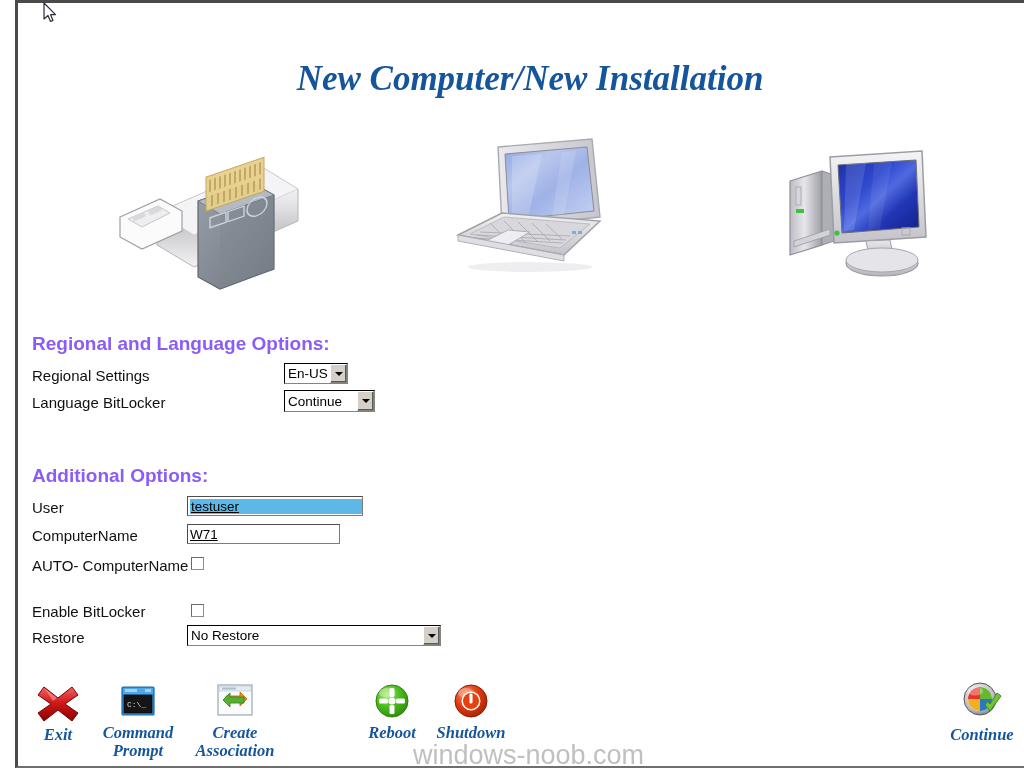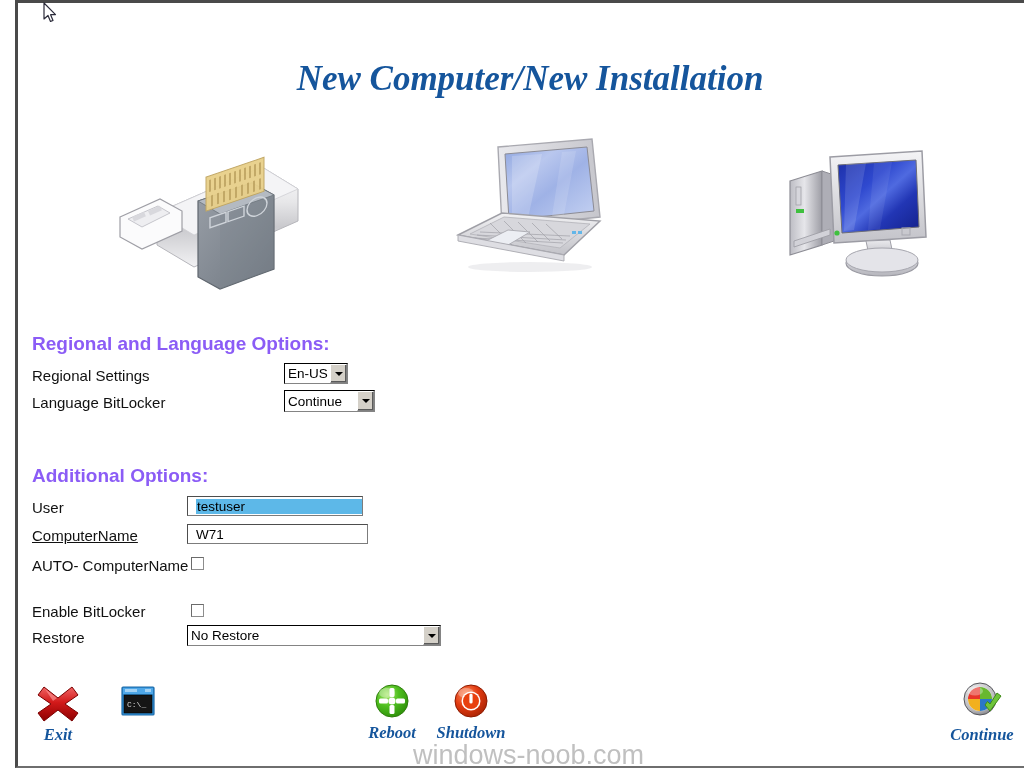--- a/index.html
+++ b/index.html
@@ -123,23 +123,24 @@
     position: absolute;
     box-sizing: border-box;
     background: #ffffff;
     border: 1px solid #7c7c7c;
     border-top-color: #4d4d4d;
     border-left-color: #4d4d4d;
     font-size: 13.5px;
     color: #000000;
     display: flex;
     align-items: center;
-    padding-left: 8px;
+    padding-left: 2px;
     overflow: hidden;
     white-space: nowrap;
+    text-decoration: underline;
   }
   .win-input .sel-highlight {
     background: #5db8e8;
     color: #000000;
     display: block;
     width: 100%;
     padding-left: 1px;
   }
 
   
@@ -363,22 +364,22 @@
     </span>
   </div>
 
   <div class="section-heading" id="heading-additional">Additional Options:</div>
 
   <div class="field-label" style="left:14px; top:496px;">User</div>
   <div class="win-input" style="left:169px; top:493px; width:176px; height:20px;">
     <span class="sel-highlight">testuser</span>
   </div>
 
-  <div class="field-label" style="left:14px; top:524px;text-decoration:underline;">ComputerName</div>
-  <div class="win-input" style="left:169px; top:521px; width:181px; height:20px;">
+  <div class="field-label" style="left:14px; top:524px;">ComputerName</div>
+  <div class="win-input" style="left:169px; top:521px; width:153px; height:20px;">
     <span>W71</span>
   </div>
 
   <div class="field-label" style="left:14px; top:550px; line-height:25px;">AUTO-
 ComputerName</div>
   <div class="win-check" style="left:173px; top:554px;"></div>
 
   <div class="field-label" style="left:14px; top:600px;">Enable  BitLocker</div>
   <div class="win-check" style="left:173px; top:601px;"></div>
 
@@ -407,22 +408,35 @@
 
   <div class="tool-item" style="left:73px; top:678px; width:94px;">
     <svg class="tool-icon" width="40" height="40" viewBox="0 0 40 40">
       <rect x="4" y="6" width="32" height="28" rx="1" fill="#2f8fd6" stroke="#1d6aa8" stroke-width="1.2"></rect>
       <rect x="5" y="7" width="30" height="6" fill="#4ea7e8"></rect>
       <rect x="6" y="14" width="28" height="18" fill="#151515" stroke="#000" stroke-width="0.6"></rect>
       <text x="9" y="26" font-family="Liberation Mono, monospace" font-size="8" fill="#d9d9d9">C:\_</text>
       <rect x="7" y="8" width="12" height="3" fill="#b9ddf6" opacity="0.8"></rect>
       <rect x="27" y="8" width="6" height="3" fill="#b9ddf6" opacity="0.8"></rect>
     </svg>
-  </div>
-
+    <div class="tool-label">Command
+Prompt</div>
+  </div>
+
+  <div class="tool-item" style="left:168px; top:678px; width:98px;">
+    <svg class="tool-icon" width="42" height="40" viewBox="0 0 42 40">
+      <rect x="4" y="4" width="34" height="30" fill="#fbfbfc" stroke="#9aa7b4" stroke-width="1.2"></rect>
+      <rect x="5" y="5" width="32" height="5" fill="#e3ecf4" stroke="#b9c6d2" stroke-width="0.6"></rect>
+      <rect x="8" y="6.5" width="14" height="2" fill="#aebecd"></rect>
+      <path d="M12 15 L26 15 L26 11 L33 18 L26 25 L26 21 L12 21 Z" fill="#f08a22" stroke="#c96c10" stroke-width="0.9"></path>
+      <path d="M30 22 L16 22 L16 26 L9 19 L16 12 L16 16 L30 16 Z" fill="#56b030" stroke="#3c8520" stroke-width="0.9"></path>
+    </svg>
+    <div class="tool-label">Create
+Association</div>
+  </div>
 
 
   <div class="tool-item" style="left:342px; top:678px; width:64px;">
     <svg class="tool-icon" width="40" height="40" viewBox="0 0 40 40">
       <defs>
         <radialGradient id="grnb" cx="0.35" cy="0.3" r="0.8">
           <stop offset="0%" stop-color="#a9e86a"></stop>
           <stop offset="45%" stop-color="#4fbf20"></stop>
           <stop offset="100%" stop-color="#2a8a06"></stop>
         </radialGradient>

